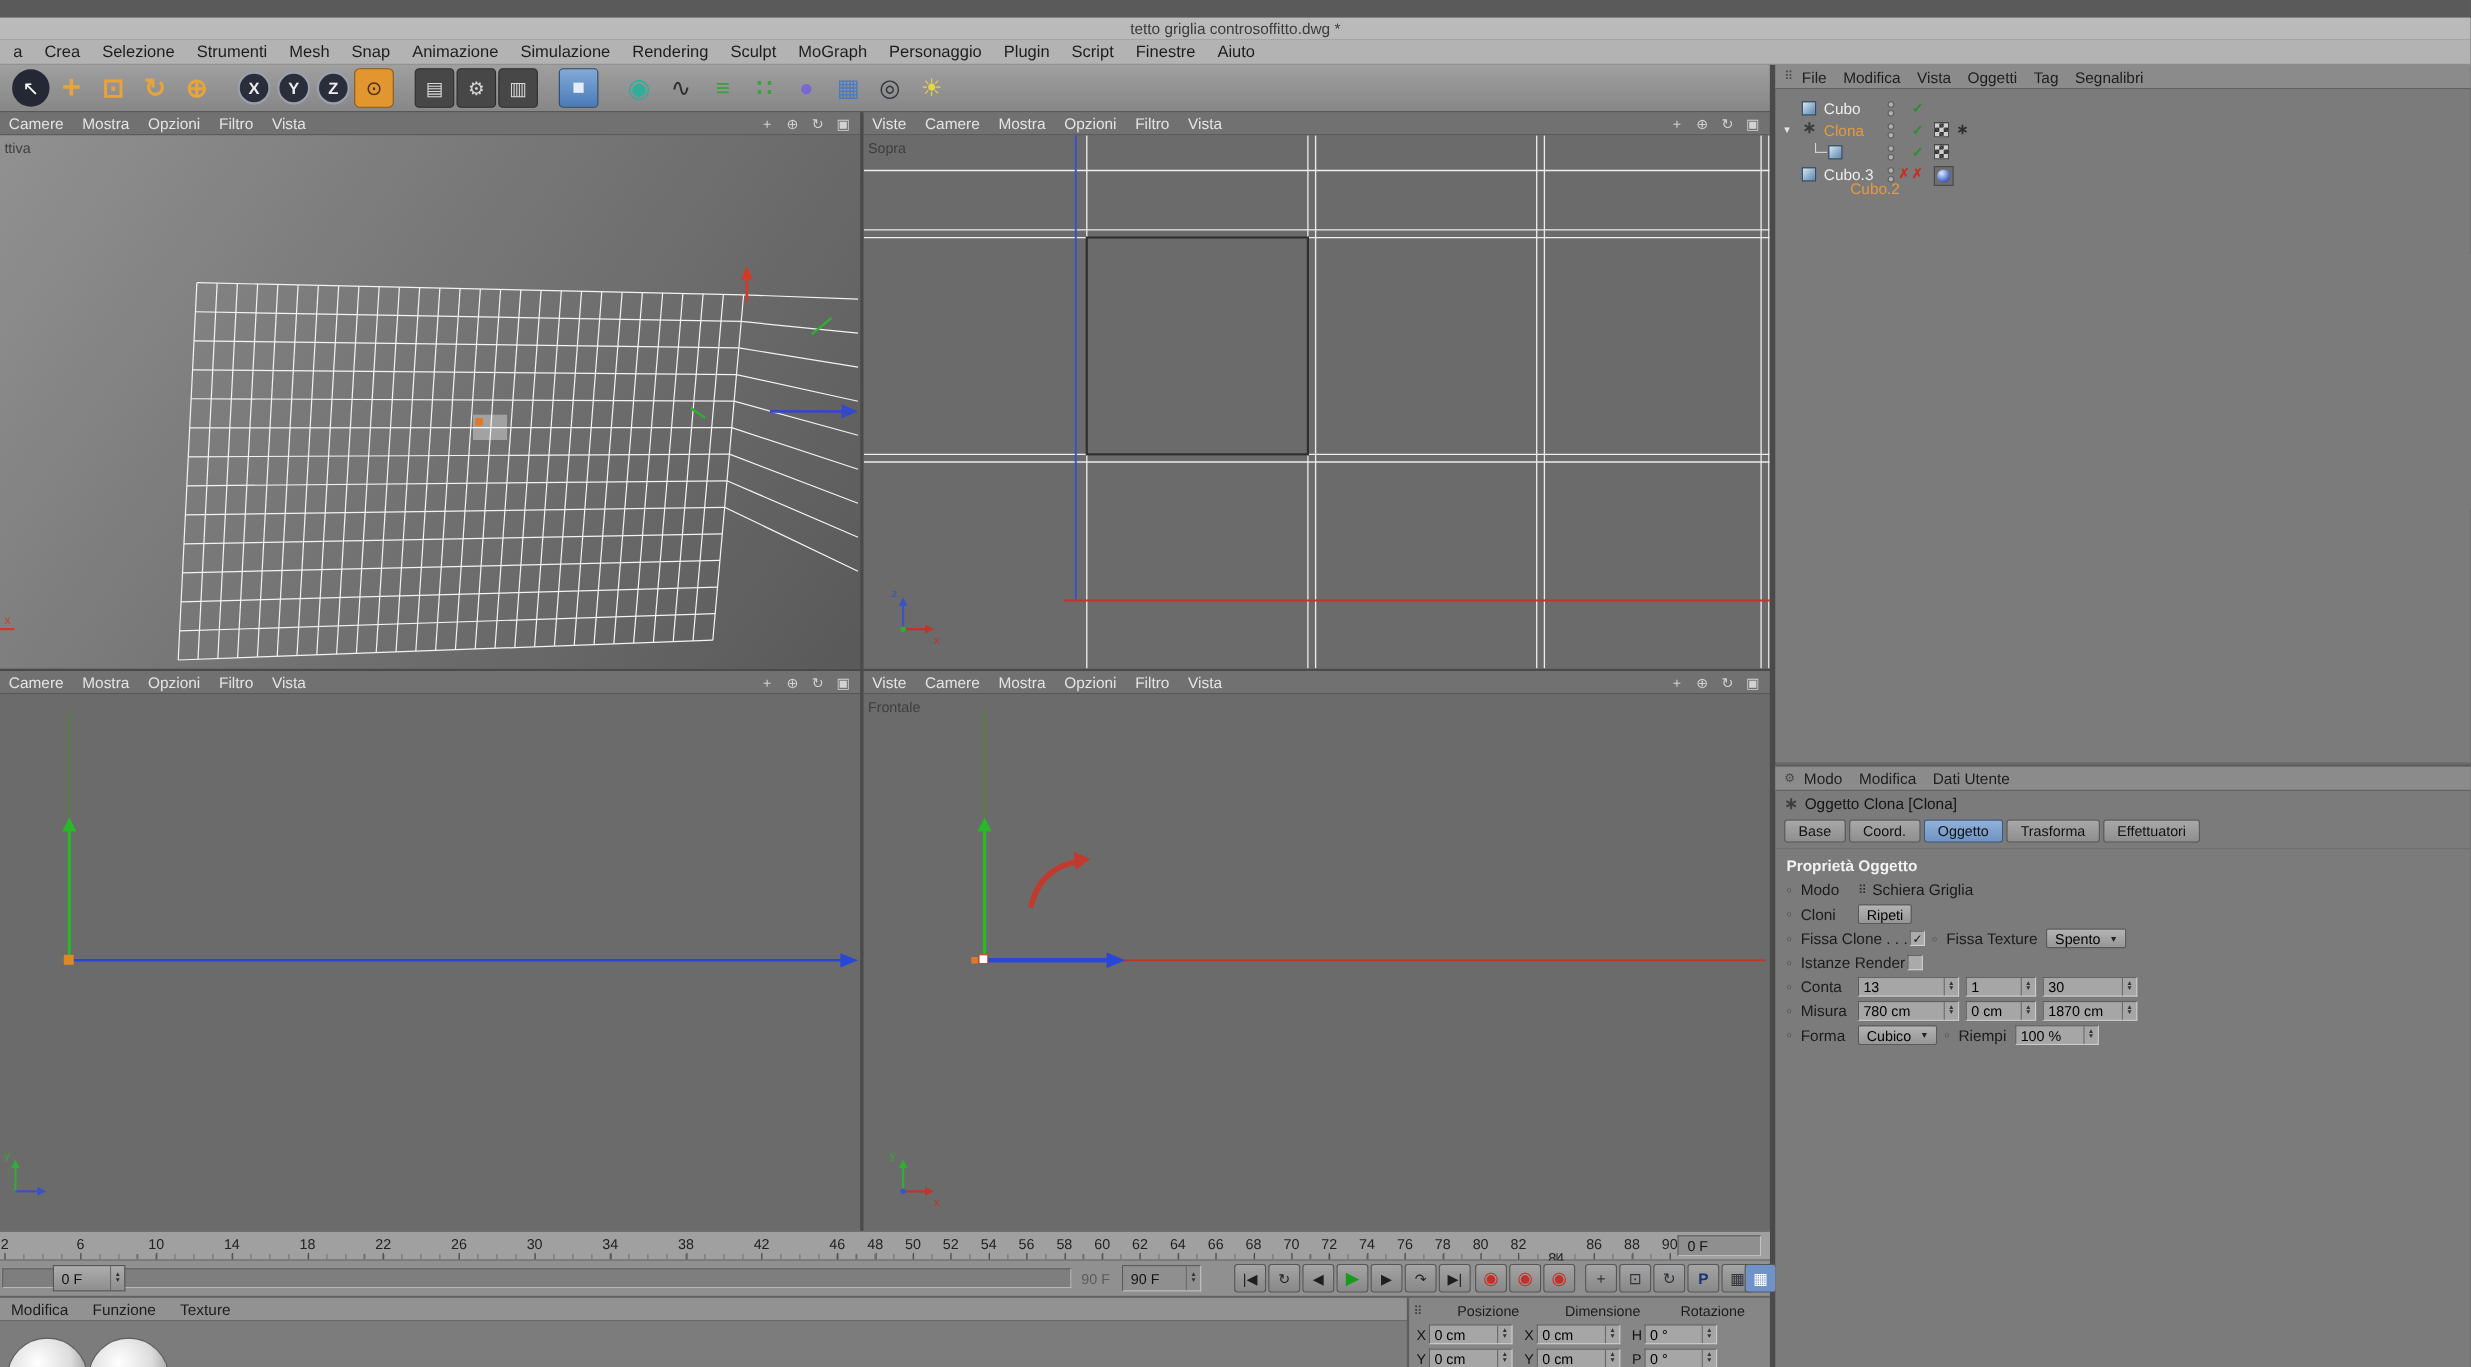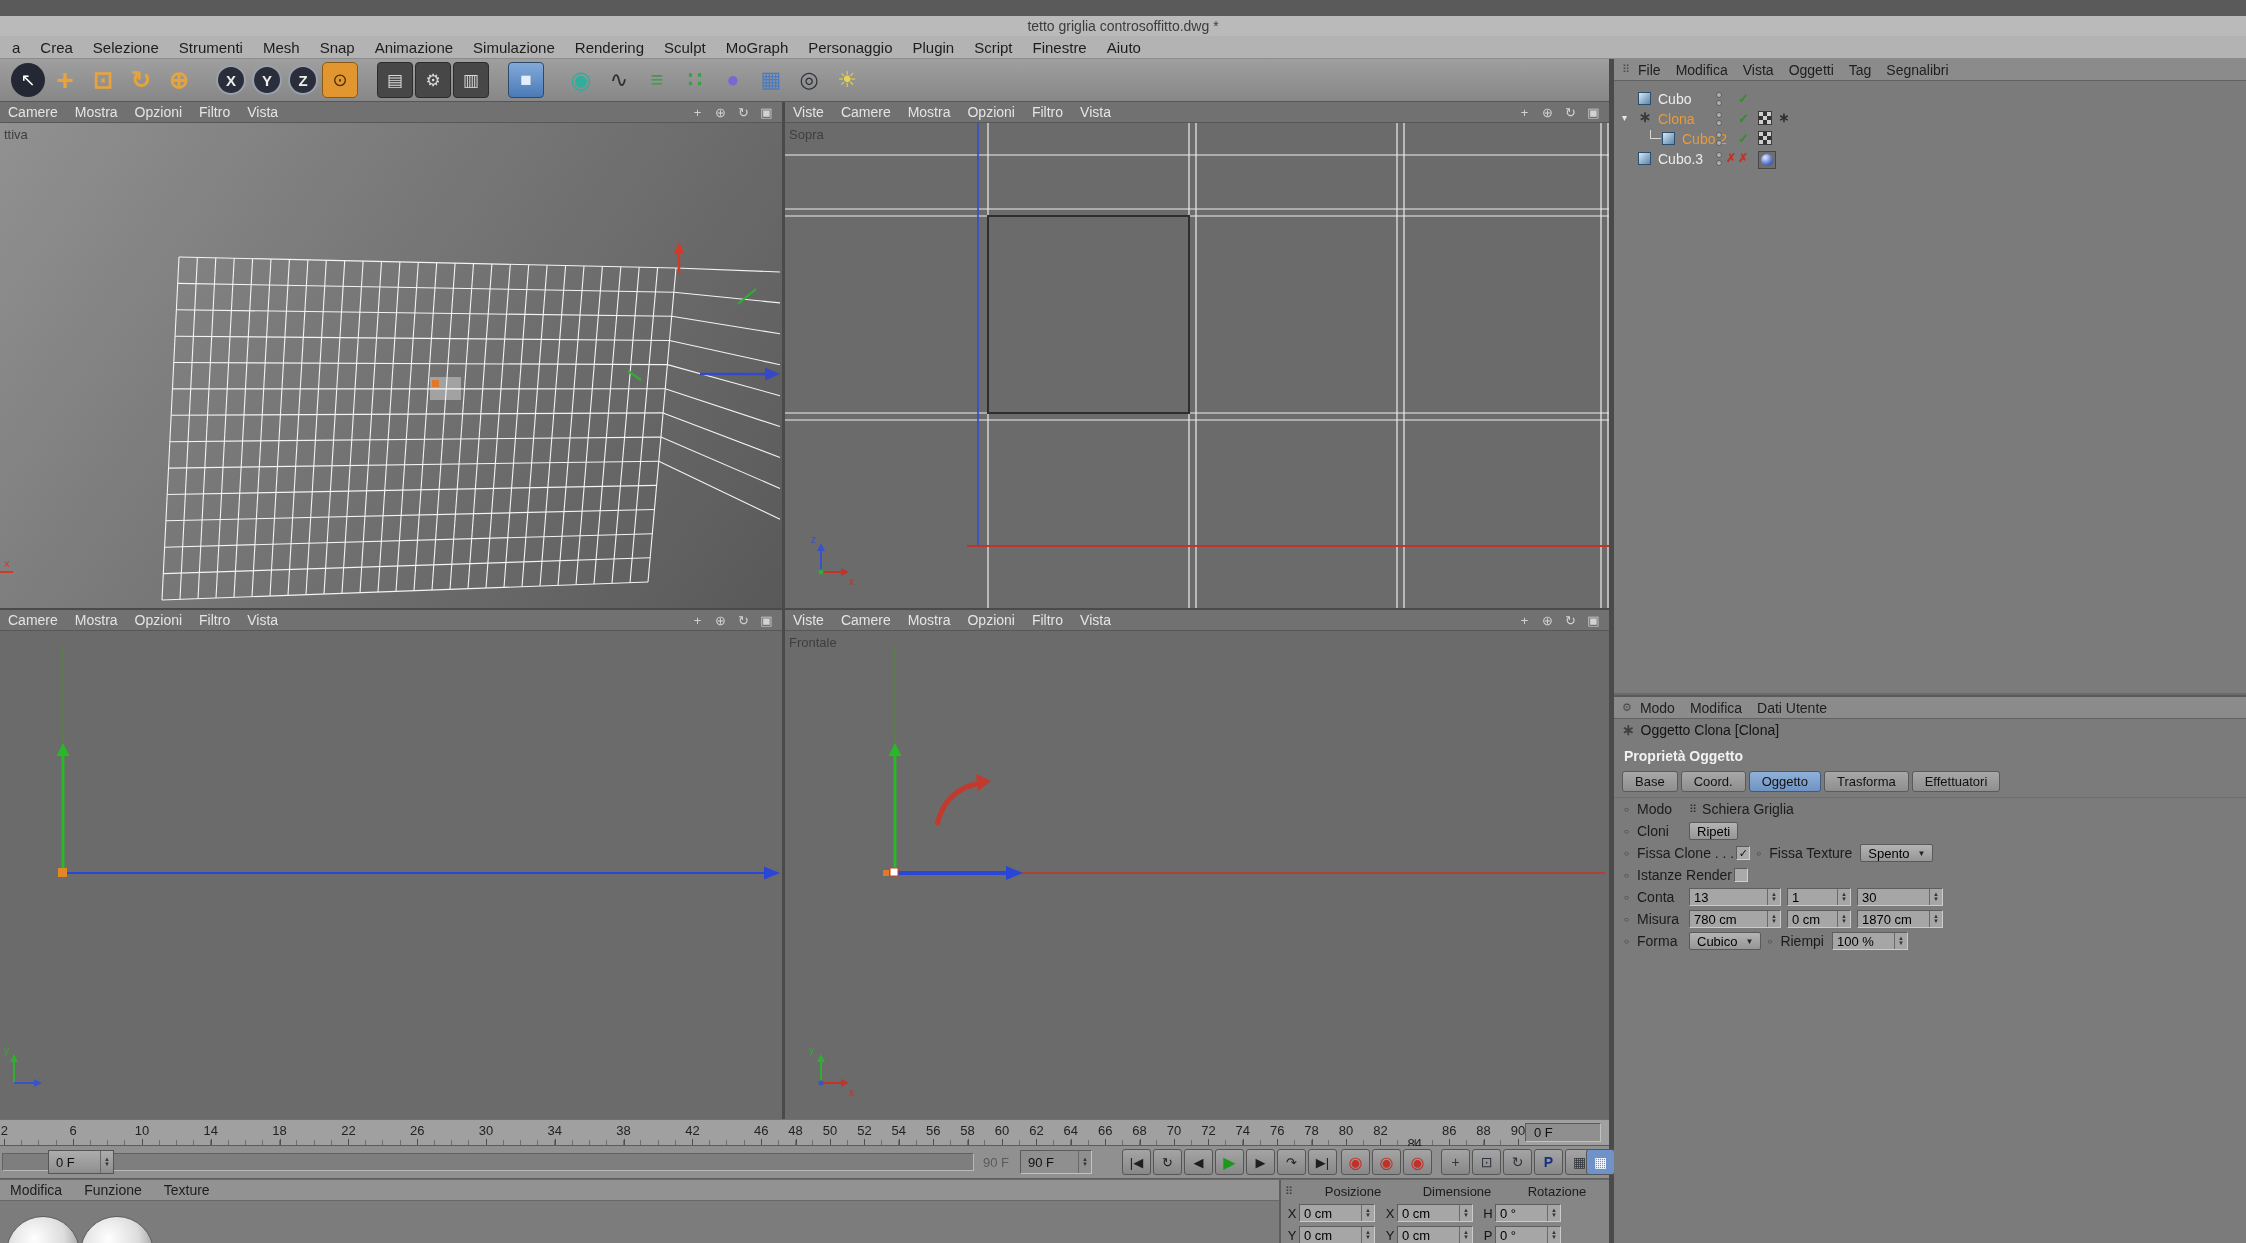--- a/index.html
+++ b/index.html
@@ -669,21 +669,21 @@
           </span>
           <span class="ocheck">✓</span>
           <span class="otags">
             <span class="tag-checker"></span>
             <span class="tag-star">∗</span>
           </span>
         </div>
         <div class="omrow sel">
           <span class="conn"></span>
           <span class="obj-cube" style="left: 48px;"></span>
-          <span class="oname" style="left: 68px;">Cubo.2</span>
+          <span class="oname" style="left: 68px; margin-top: 32px;">Cubo.2</span>
           <span class="odots">
             <i></i>
             <i></i>
           </span>
           <span class="ocheck">✓</span>
           <span class="otags">
             <span class="tag-checker"></span>
           </span>
         </div>
         <div class="omrow">
@@ -709,28 +709,28 @@
       <span id="am-menu-items" style="display:flex">
           <span class="om-mi">Modo</span>
           <span class="om-mi">Modifica</span>
           <span class="om-mi">Dati Utente</span>
         </span>
     </div>
     <div id="am-title">
       <span class="am-ticon">∗</span>
       <span>Oggetto Clona [Clona]</span>
     </div>
-    <div id="am-section">Proprietà Oggetto</div>
     <div id="am-tabs">
         <div class="atab">Base</div>
         <div class="atab">Coord.</div>
         <div class="atab active">Oggetto</div>
         <div class="atab">Trasforma</div>
         <div class="atab">Effettuatori</div>
       </div>
+    <div id="am-section">Proprietà Oggetto</div>
 
     <div class="arow">
       <span class="bullet">○</span>
       <span class="alabel">Modo</span>
       <span class="gicon">⠿</span>
       <span>Schiera Griglia</span>
     </div>
     <div class="arow">
       <span class="bullet">○</span>
       <span class="alabel">Cloni</span>

